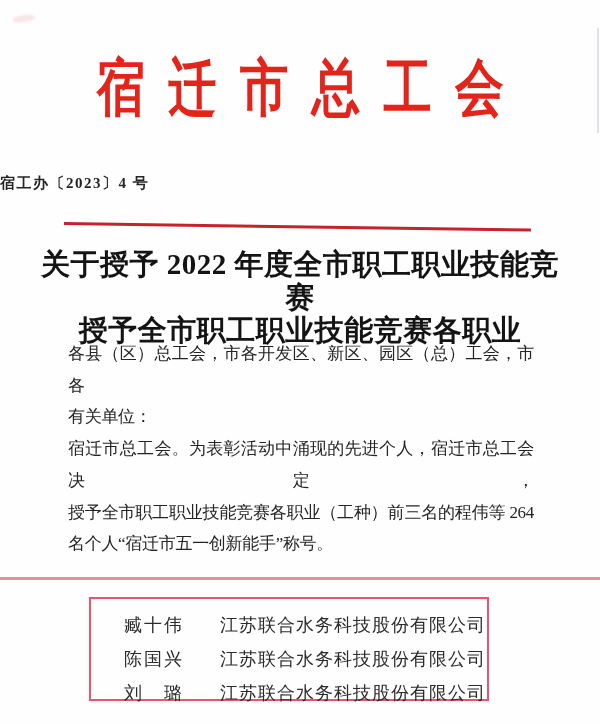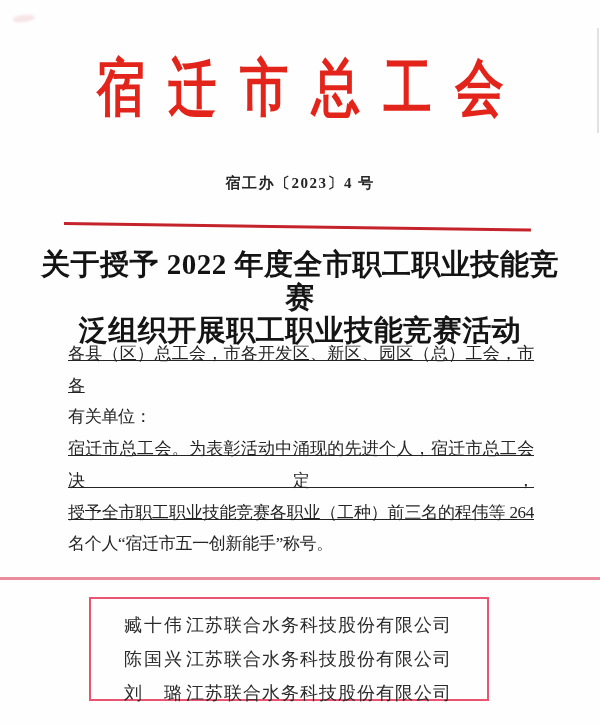--- a/index.html
+++ b/index.html
@@ -26,21 +26,21 @@
     white-space: nowrap;
     transform: scaleX(0.78);
     transform-origin: 50% 50%;
     line-height: 72px;
   }
 
   
   .doc-number {
     position: absolute;
     top: 174px; left: 0; right: 0;
-    text-align: center;
+    text-align: left;
     font-size: 15px;
     font-weight: 600;
     letter-spacing: 1.5px;
     color: #252525;
   }
 
   
   .red-rule {
     position: absolute;
     top: 222px; left: 64px;
@@ -65,21 +65,21 @@
   .body-text {
     position: absolute;
     top: 338px; left: 68px;
     width: 466px;
     font-size: 17px;
     line-height: 31.7px;
     letter-spacing: -0.3px;
     color: #242424;
   }
   .body-line { white-space: nowrap; }
-  .body-line.fill { text-align: justify; text-align-last: justify; white-space: normal; text-decoration: underline; }
+  .body-line.fill { text-align: justify; text-align-last: justify; white-space: normal; }
   .body-line.indent { text-indent: 2em; }
 
   
   .pink-line {
     position: absolute;
     top: 577px; left: 0;
     width: 600px; height: 3px;
     opacity: 0.85;
   }
 
@@ -99,21 +99,21 @@
     font-size: 18px;
     color: #2b2b2b;
   }
   .roster-name {
     display: inline-block;
     width: 58px;
     text-align: justify;
     text-align-last: justify;
   }
   .roster-company {
-    margin-left: 4px;
+    margin-left: 38px;
     letter-spacing: 1px;
     white-space: nowrap;
   }
 
   
   .smudge-topleft {
     position: absolute;
     top: 15px; left: 13px;
     width: 22px; height: 7px;
     background: rgba(225, 140, 150, 0.22);
@@ -137,21 +137,21 @@
   <div class="edge-line-right"></div>
 
   <div class="org-title" style="color: rgb(226, 36, 27);">宿迁市总工会</div>
 
   <div class="doc-number">宿工办〔2023〕4 号</div>
 
   <div class="red-rule" style="background: rgb(196, 35, 43);"></div>
 
   <div class="doc-title">
     <div>关于授予 2022 年度全市职工职业技能竞赛</div>
-    <div>泛组织开展职工职业技能竞赛活动</div>
+    <div>授予全市职工职业技能竞赛各职业</div>
   </div>
 
   <div class="body-text">
     <div class="body-line fill">各县（区）总工会，市各开发区、新区、园区（总）工会，市各</div>
     <div class="body-line">有关单位：</div>
     <div class="body-line fill">宿迁市总工会。为表彰活动中涌现的先进个人，宿迁市总工会决定，</div>
     <div class="body-line fill">授予全市职工职业技能竞赛各职业（工种）前三名的程伟等 264</div>
     <div class="body-line">名个人“宿迁市五一创新能手”称号。</div>
   </div>
 

